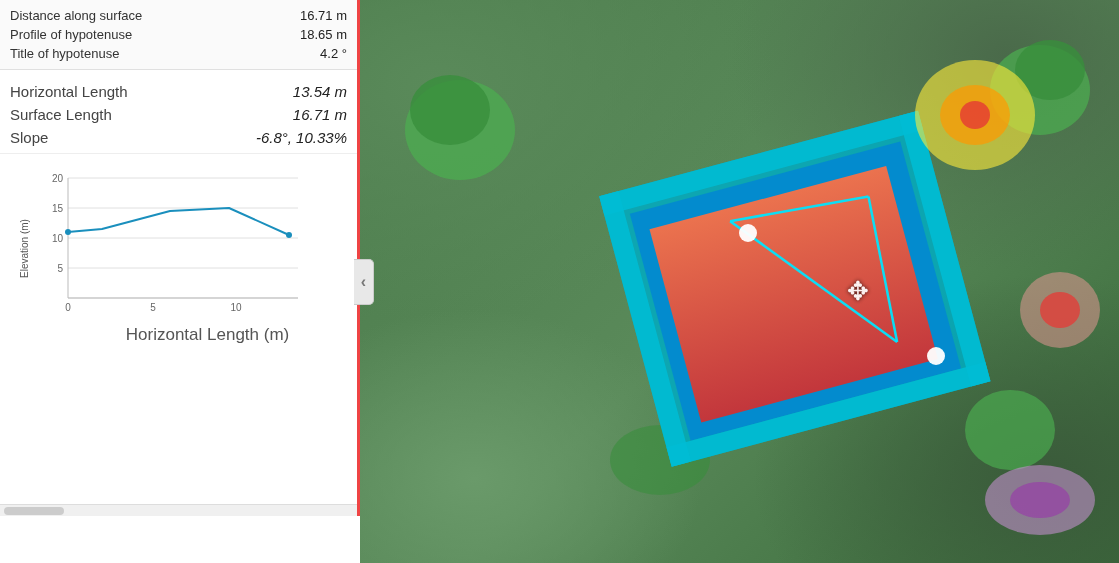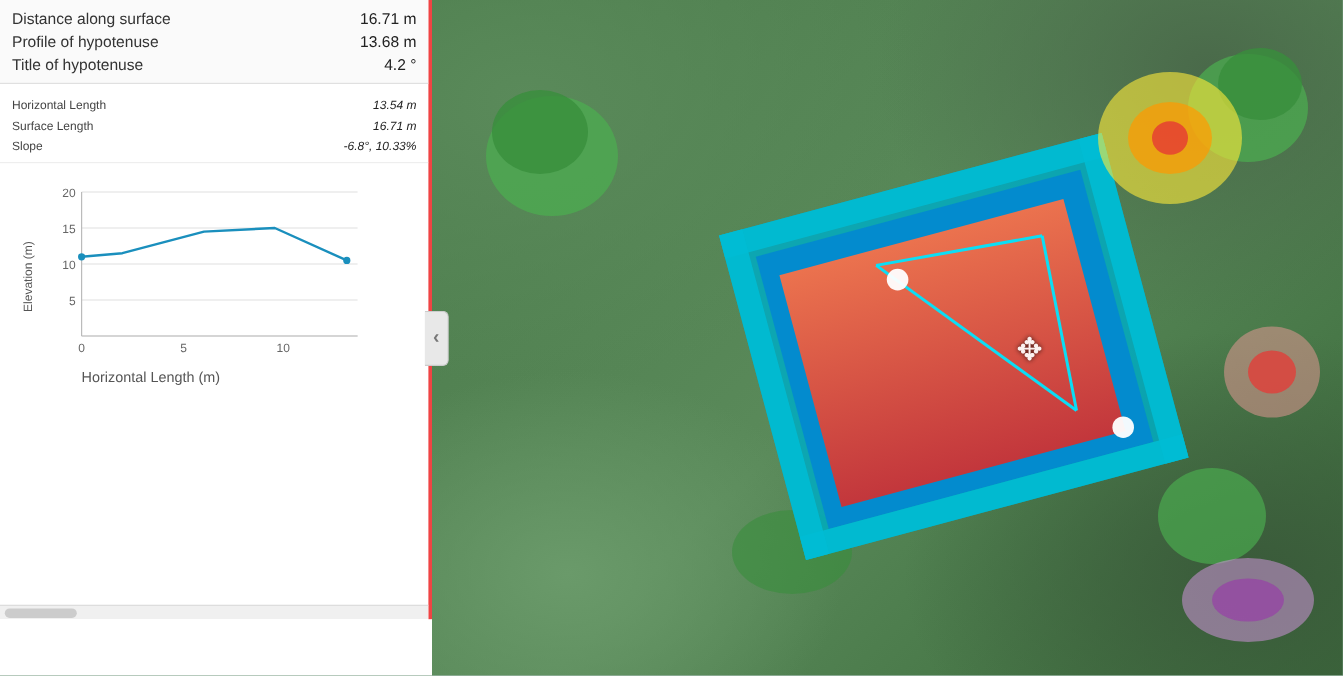--- a/index.html
+++ b/index.html
@@ -85,21 +85,21 @@
     
     .details-section {
       padding: 10px 10px 4px 10px;
       border-bottom: 1px solid #eee;
     }
     .details-row {
       display: flex;
       justify-content: space-between;
       align-items: center;
       padding: 3px 0;
-      font-size: 10px;
+      font-size: 15px;
     }
     .details-row .d-label {
       color: #444;
     }
     .details-row .d-value {
       color: #222;
       font-weight: 500;
       font-style: italic;
     }
 
@@ -157,21 +157,21 @@
 
 <div id="left-panel">
 
   <div class="summary-section">
     <div class="summary-row">
       <span class="label">Distance along surface</span>
       <span class="value">16.71 m</span>
     </div>
     <div class="summary-row">
       <span class="label">Profile of hypotenuse</span>
-      <span class="value">13.68 m</span>
+      <span class="value">18.65 m</span>
     </div>
     <div class="summary-row">
       <span class="label">Title of hypotenuse</span>
       <span class="value">4.2 °</span>
     </div>
   </div>
 
 
   <div class="details-section">
     <div class="details-row">
@@ -218,21 +218,21 @@
           <text x="115" y="143" text-anchor="middle" font-size="10" fill="#666">5</text>
           <text x="198" y="143" text-anchor="middle" font-size="10" fill="#666">10</text>
 
           <polyline points="30,64 64,61 132,43 191,40 251,67" fill="none" stroke="#1a8fbd" stroke-width="2" stroke-linejoin="round"></polyline>
 
           <circle cx="30" cy="64" r="3" fill="#1a8fbd"></circle>
           <circle cx="251" cy="67" r="3" fill="#1a8fbd"></circle>
 
         </svg>
 
-        <div style="text-align:left; font-size:12px; color:#555; margin-top:2px; margin-left:30px;">Horizontal Length (m)</div>
+        <div style="text-align:center; font-size:17px; color:#555; margin-top:2px; margin-left:30px;">Horizontal Length (m)</div>
       </div>
     </div>
   </div>
 
   <div class="scroll-bar-area">
     <div class="scroll-thumb"></div>
   </div>
 </div>
 
 <div style="position:absolute; left:354px; top:50%; transform:translateY(-50%); z-index:20;">

